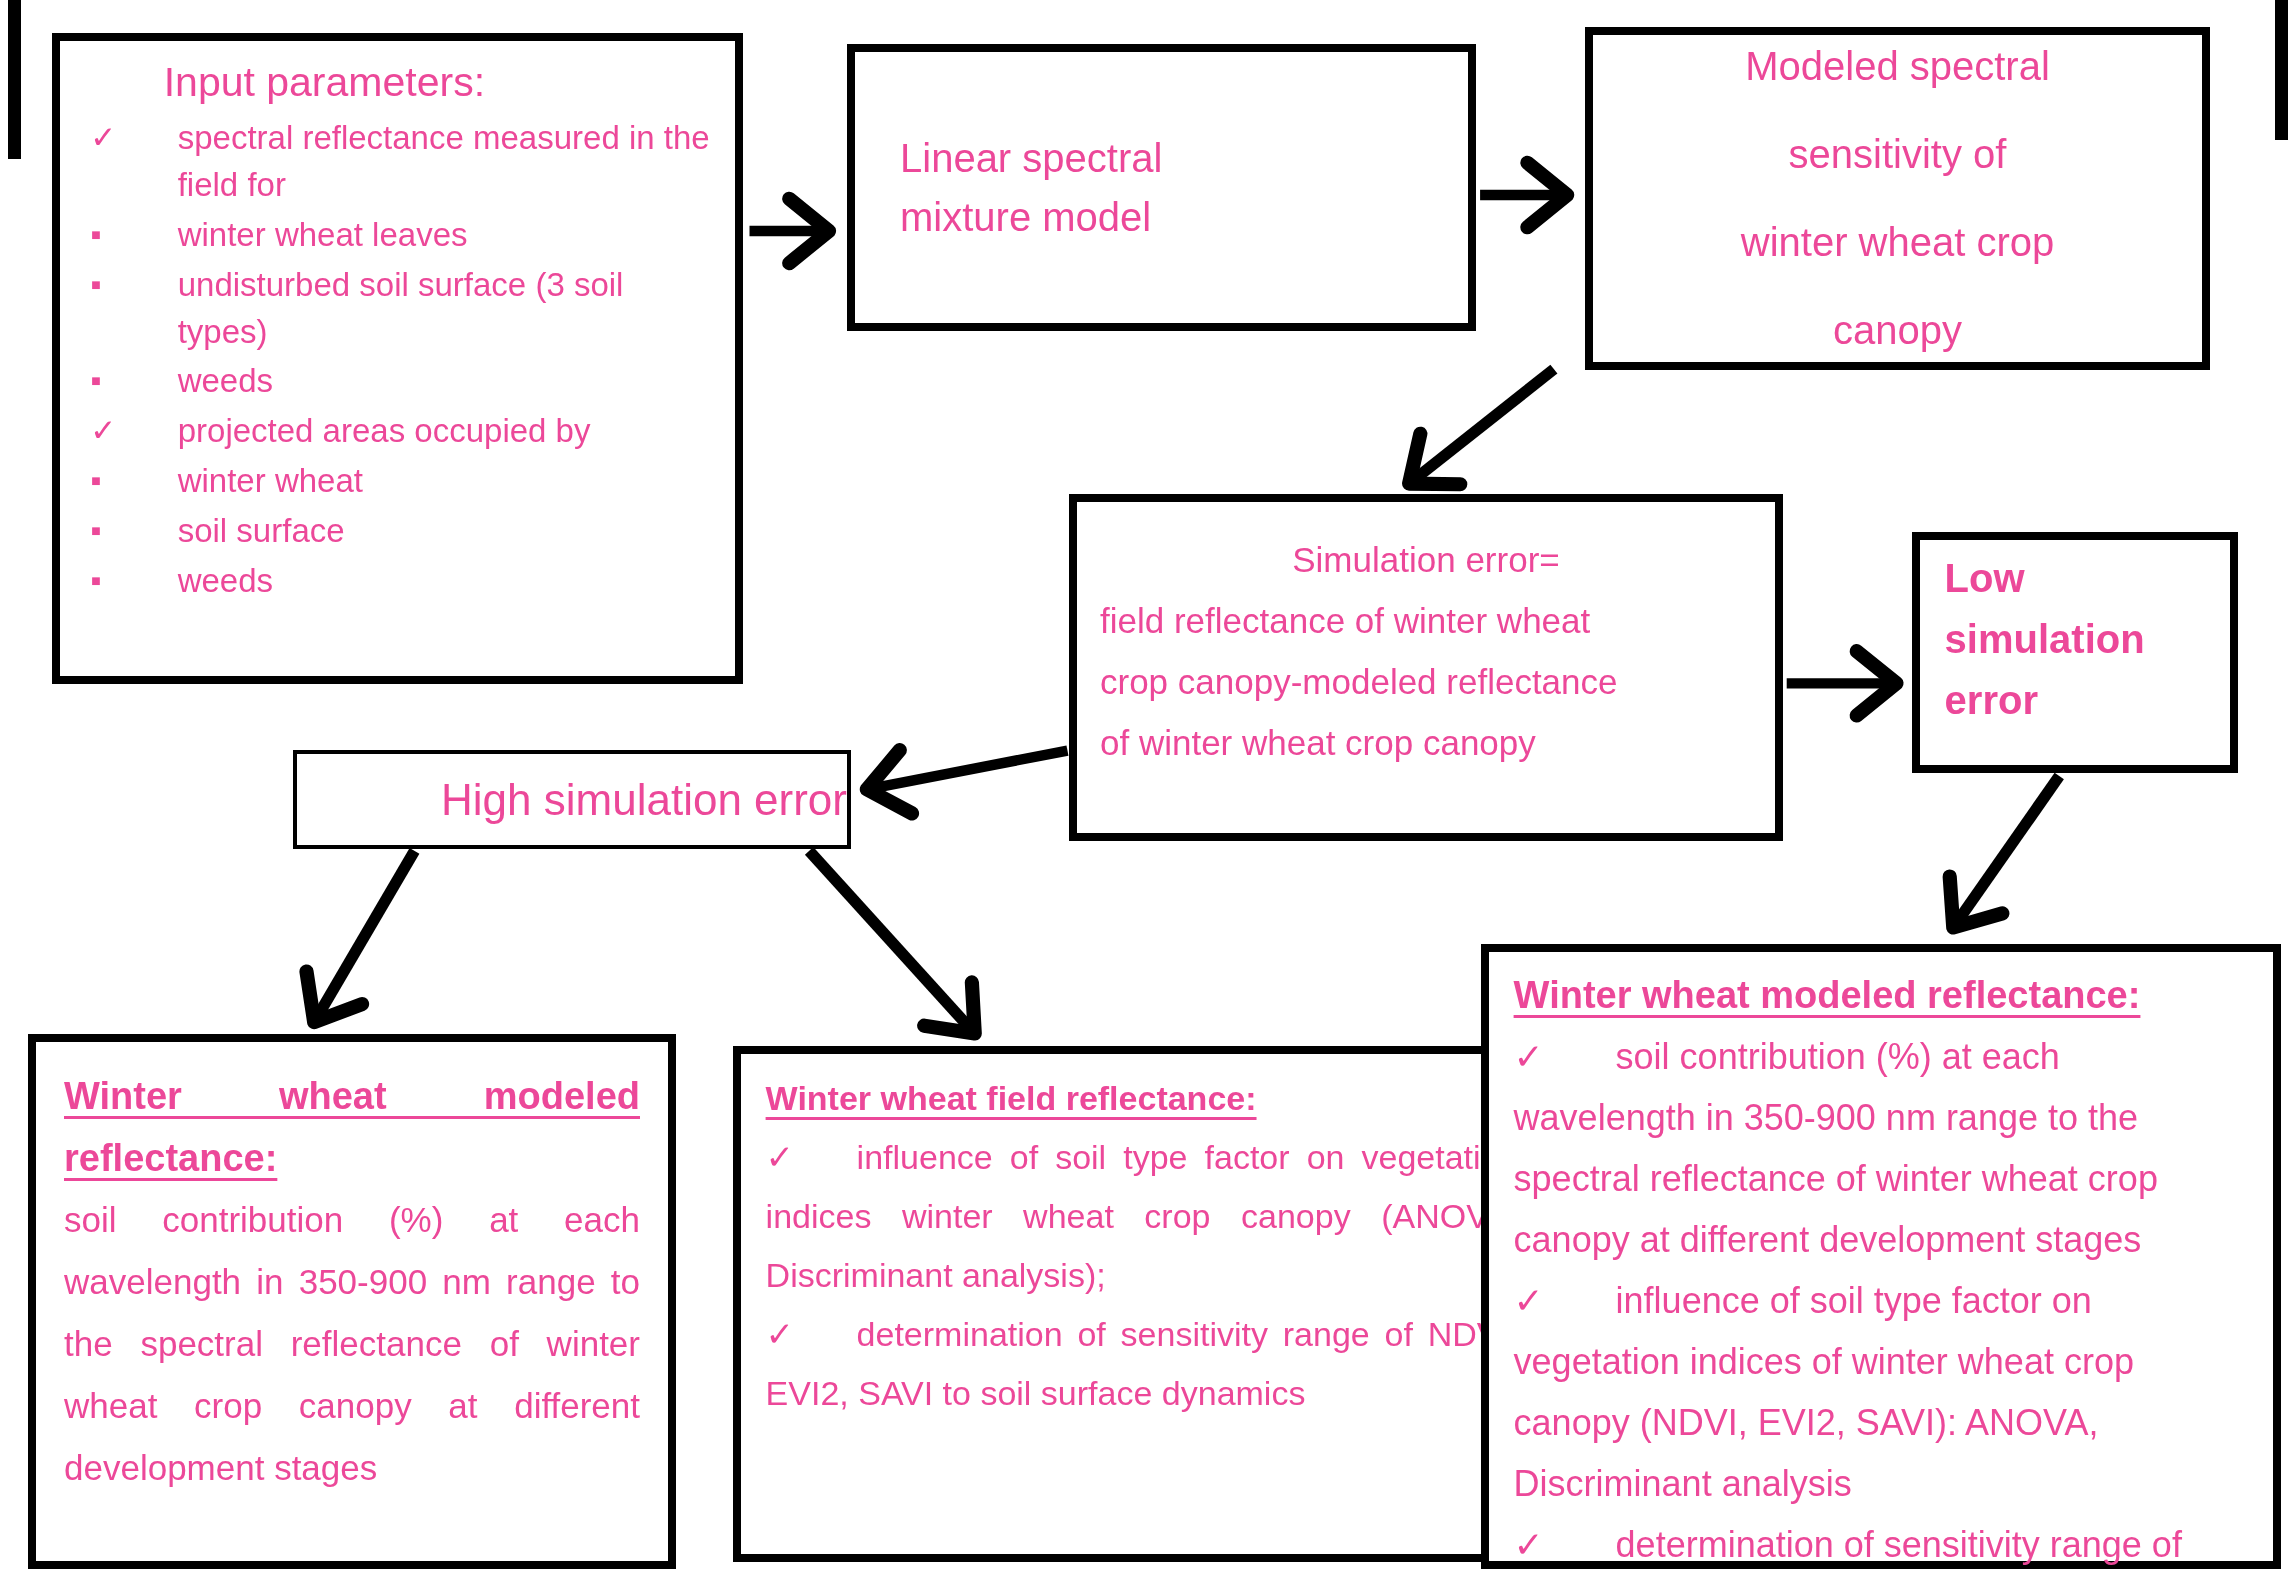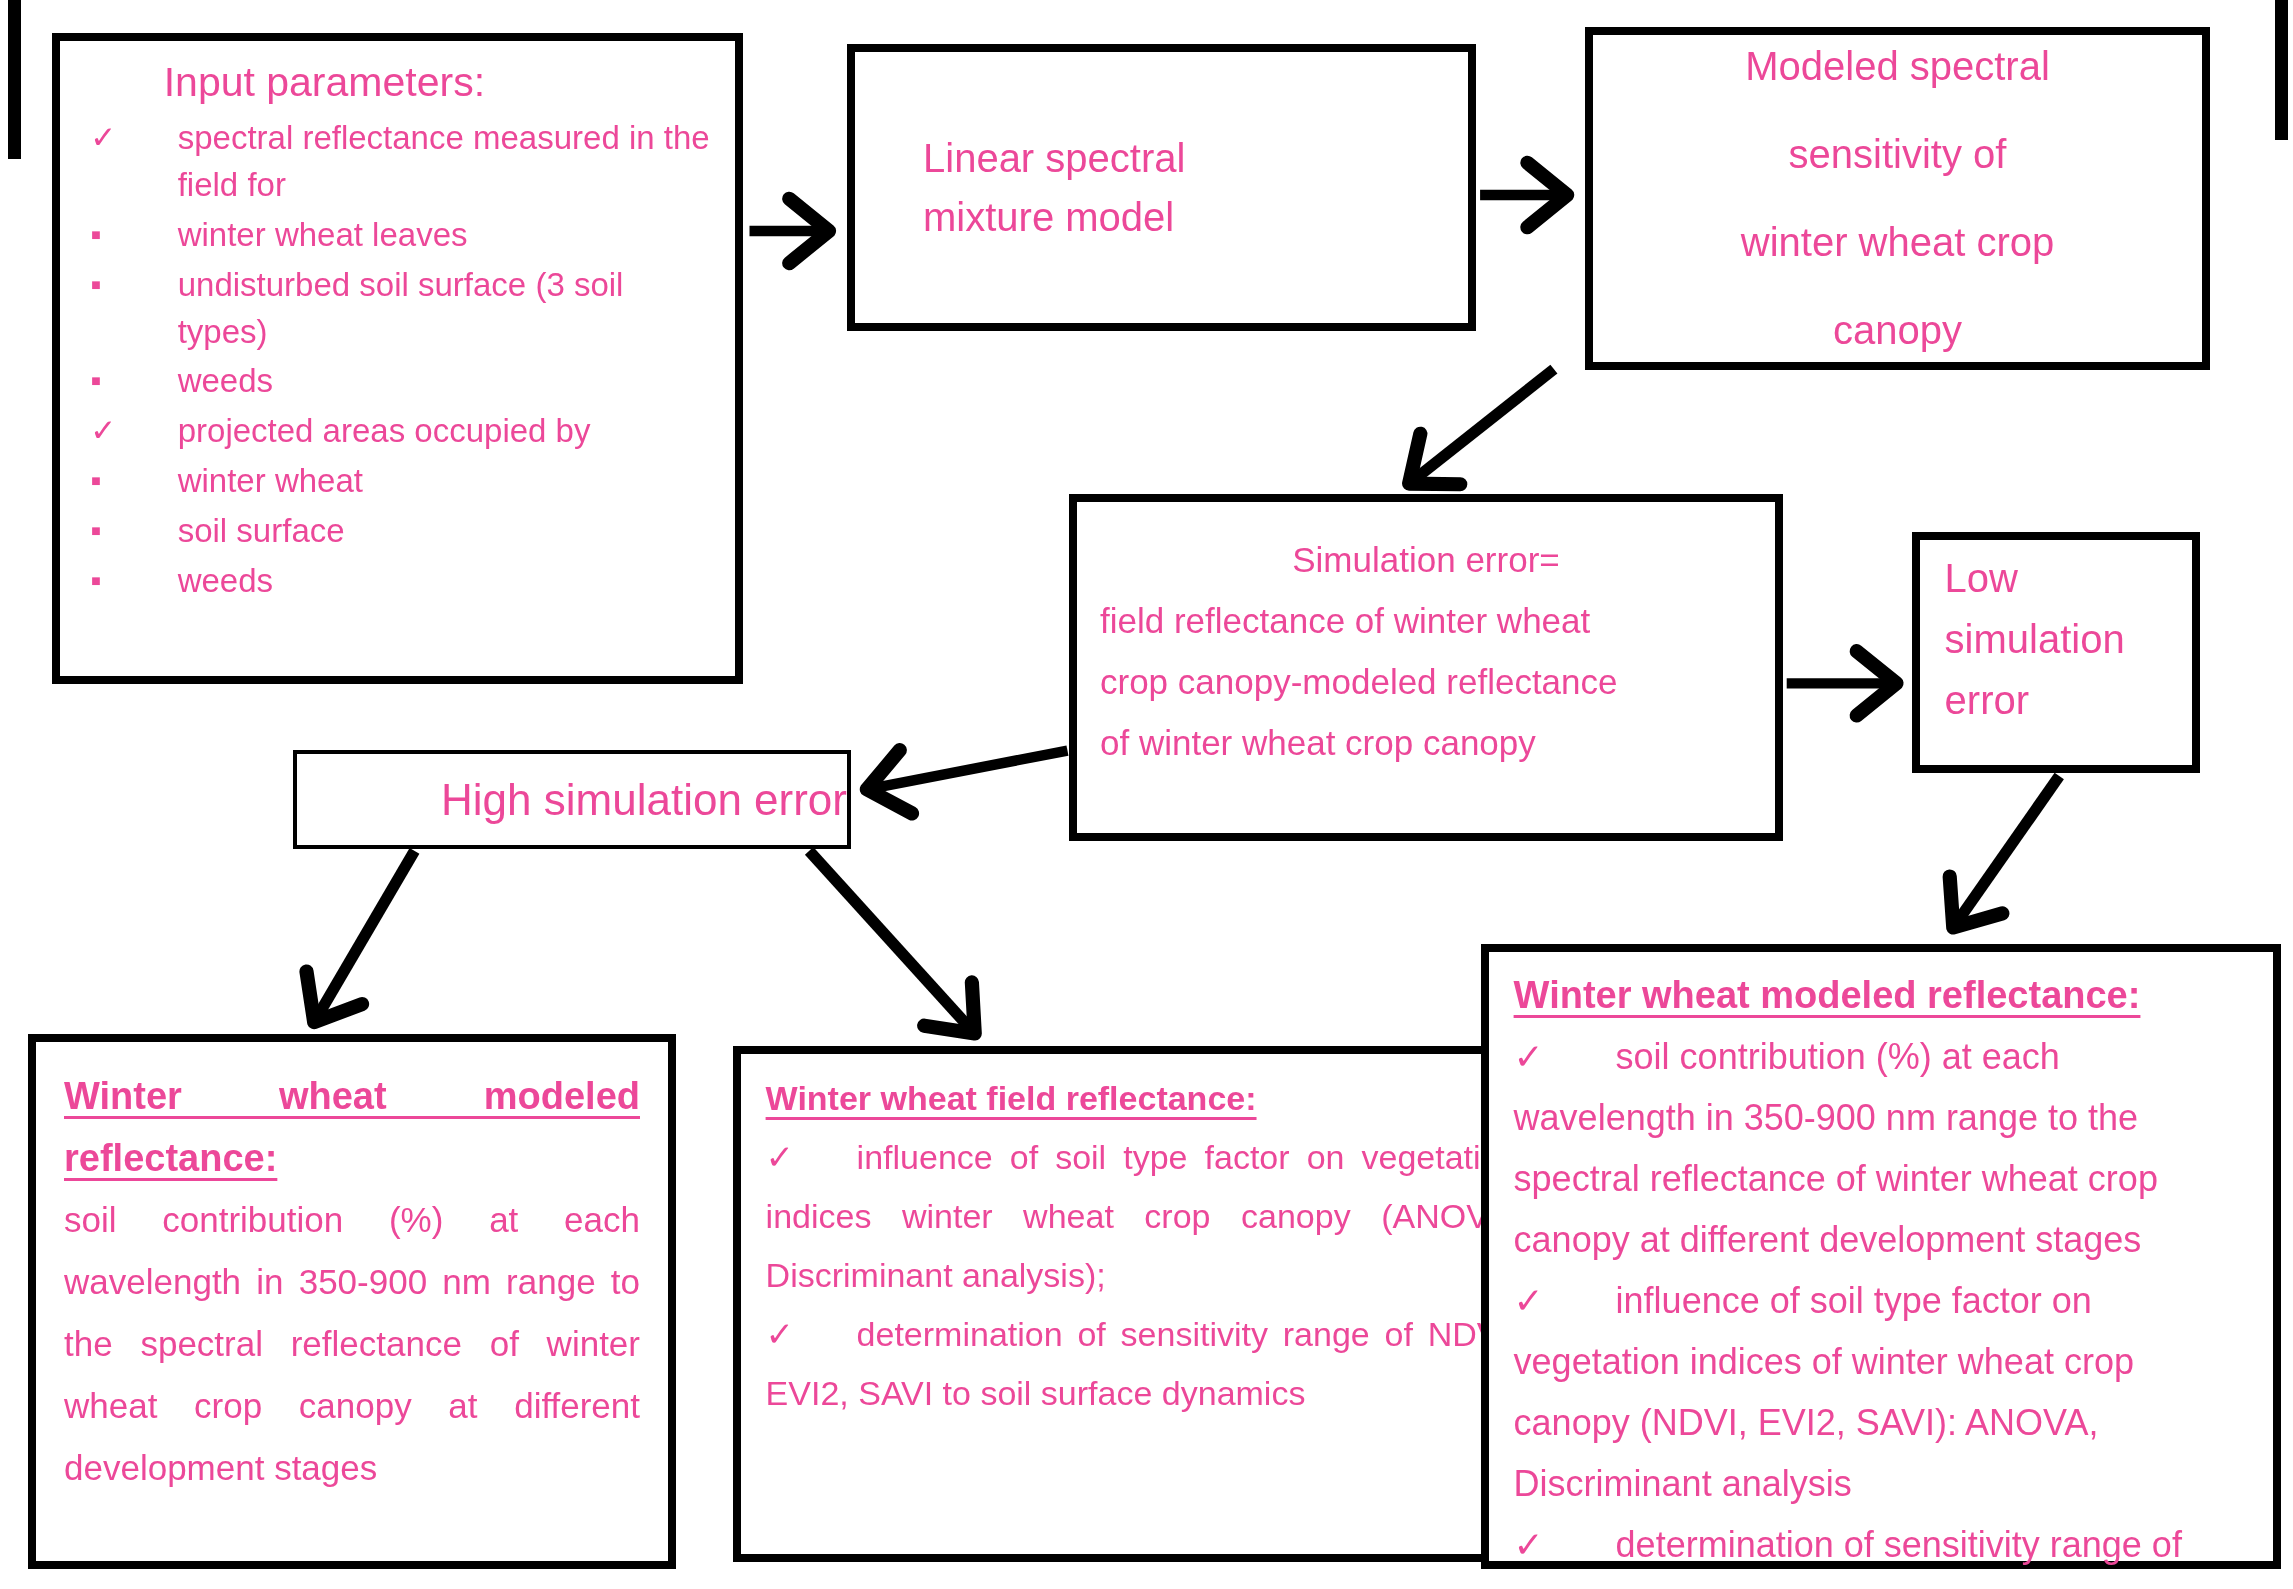--- a/index.html
+++ b/index.html
@@ -13,34 +13,34 @@
   .artifact{position:absolute;background:#000;}
 
   
   .input-box{left:52px;top:33px;width:691px;height:651px;padding:13.2px 17px 9.5px 5.7px;}
   .input-title{font-size:41px;line-height:57px;padding-left:98px;white-space:nowrap;}
   .in-item{display:flex;align-items:flex-start;margin-top:2.8px;}
   .in-bullet{flex:0 0 112px;padding-left:24.6px;box-sizing:border-box;font-size:31px;line-height:47px;}
   .in-text{flex:1;font-size:33px;line-height:47px;}
 
   
-  .linear-box{left:847px;top:44px;width:629px;height:287px;display:flex;flex-direction:column;justify-content:center;padding-left:68px;}
+  .linear-box{left:847px;top:44px;width:629px;height:287px;display:flex;flex-direction:column;justify-content:center;padding-left:45px;}
   .linear-box .ln{font-size:40px;line-height:59px;}
 
   
   .modeled-box{left:1585px;top:26.5px;width:625px;height:343px;display:flex;flex-direction:column;justify-content:space-between;text-align:center;}
   .modeled-box .ln{font-size:40px;line-height:63px;}
 
   
   .sim-box{left:1069px;top:494px;width:714px;height:347px;padding:26.5px 23px;}
   .sim-line1{font-size:35px;line-height:61px;text-align:center;}
   .sim-line{font-size:35px;line-height:61px;text-align:left;}
 
   
-  .low-box{left:1912px;top:532px;width:288px;height:241px;padding:7.6px 9.5px 7.6px 24.6px;}
+  .low-box{left:1912px;top:532px;width:326px;height:241px;padding:7.6px 9.5px 7.6px 24.6px;font-weight:bold;}
   .low-box .txt{font-size:40px;line-height:61px;}
 
   
   .high-box{left:293px;top:750px;width:558px;height:99px;display:flex;align-items:center;justify-content:flex-end;}
   .high-box .txt{font-size:44px;white-space:nowrap;}
 
   
   .bb-heading{font-weight:bold;text-decoration:underline;text-decoration-thickness:2.8px;text-underline-offset:6.6px;}
   .chk{display:inline-block;}
 

